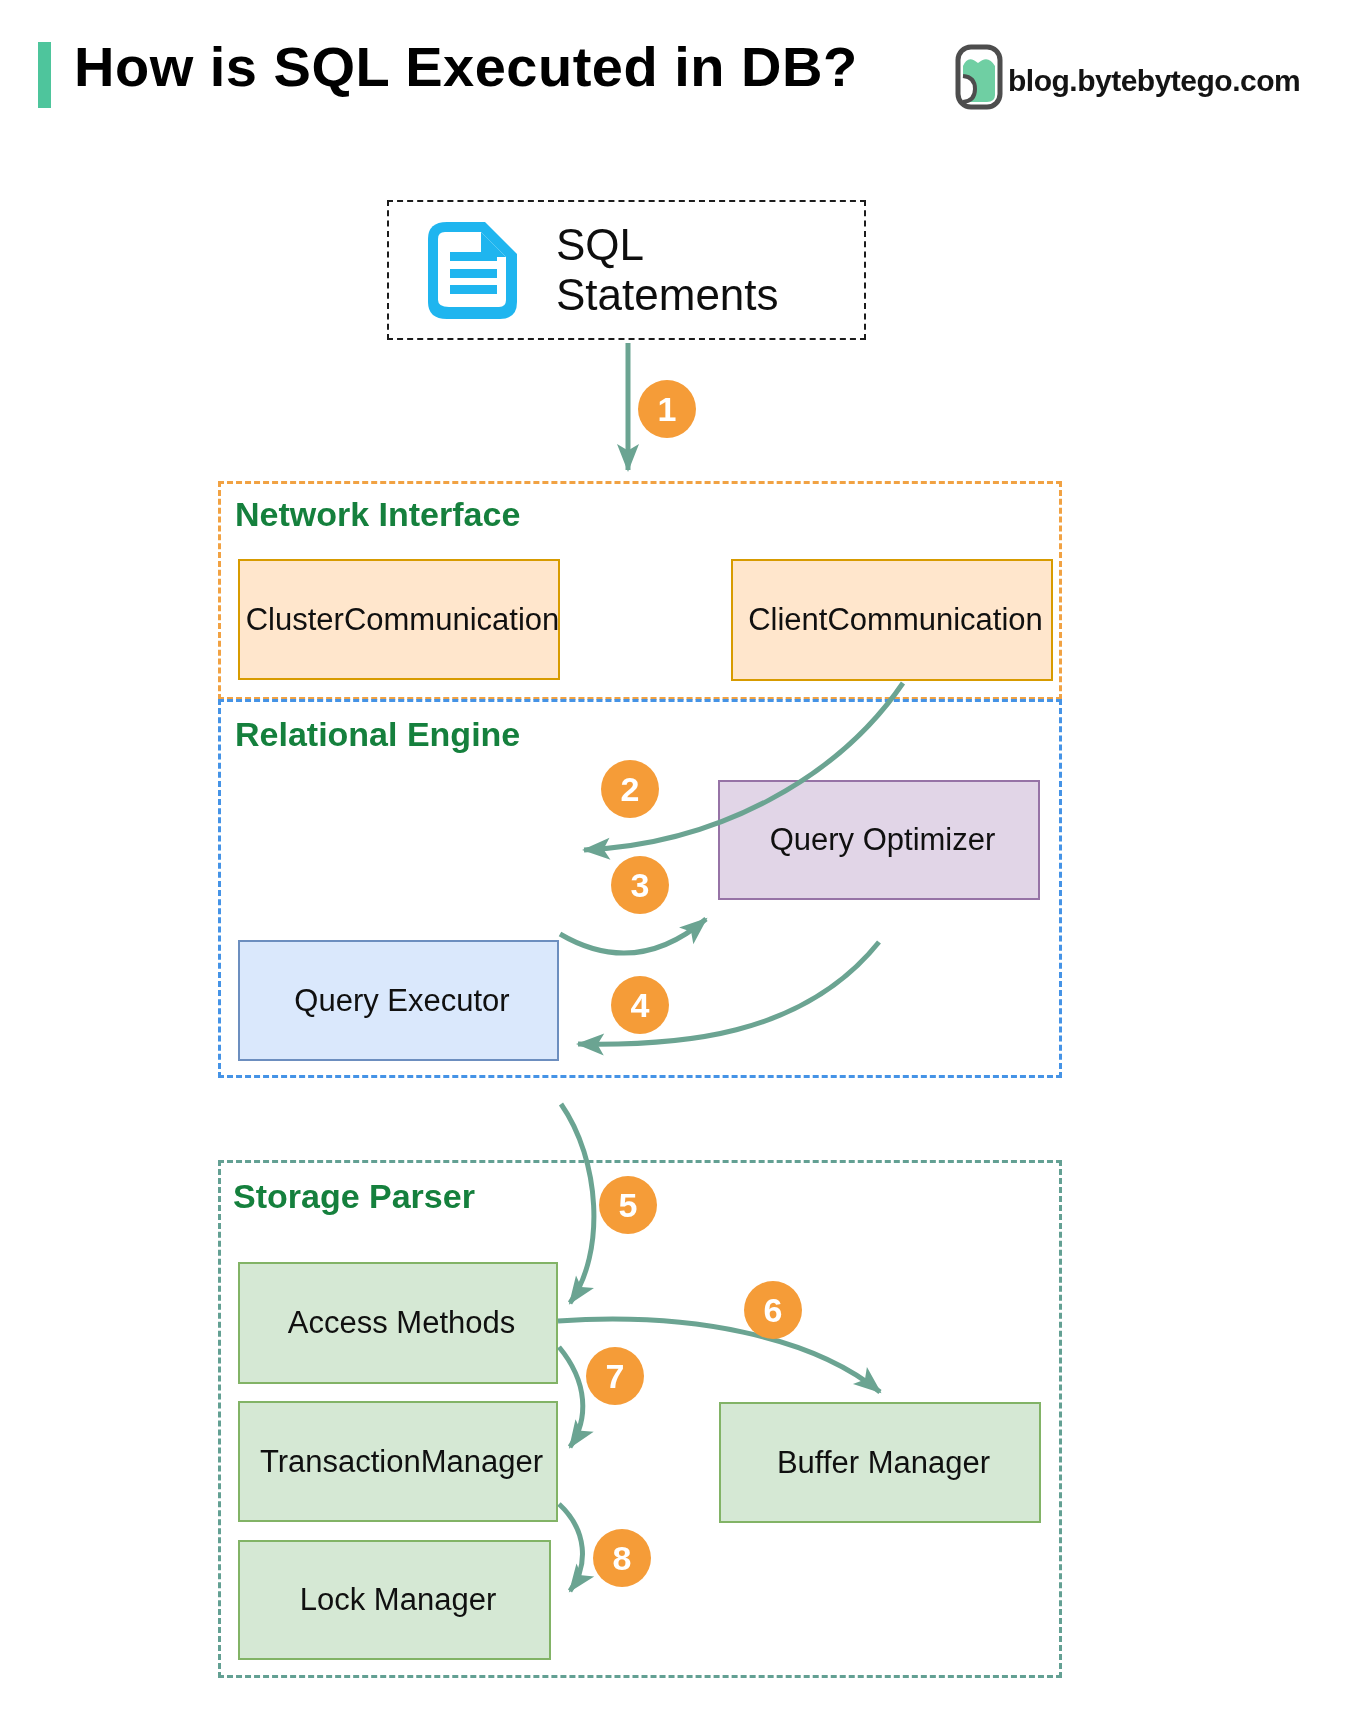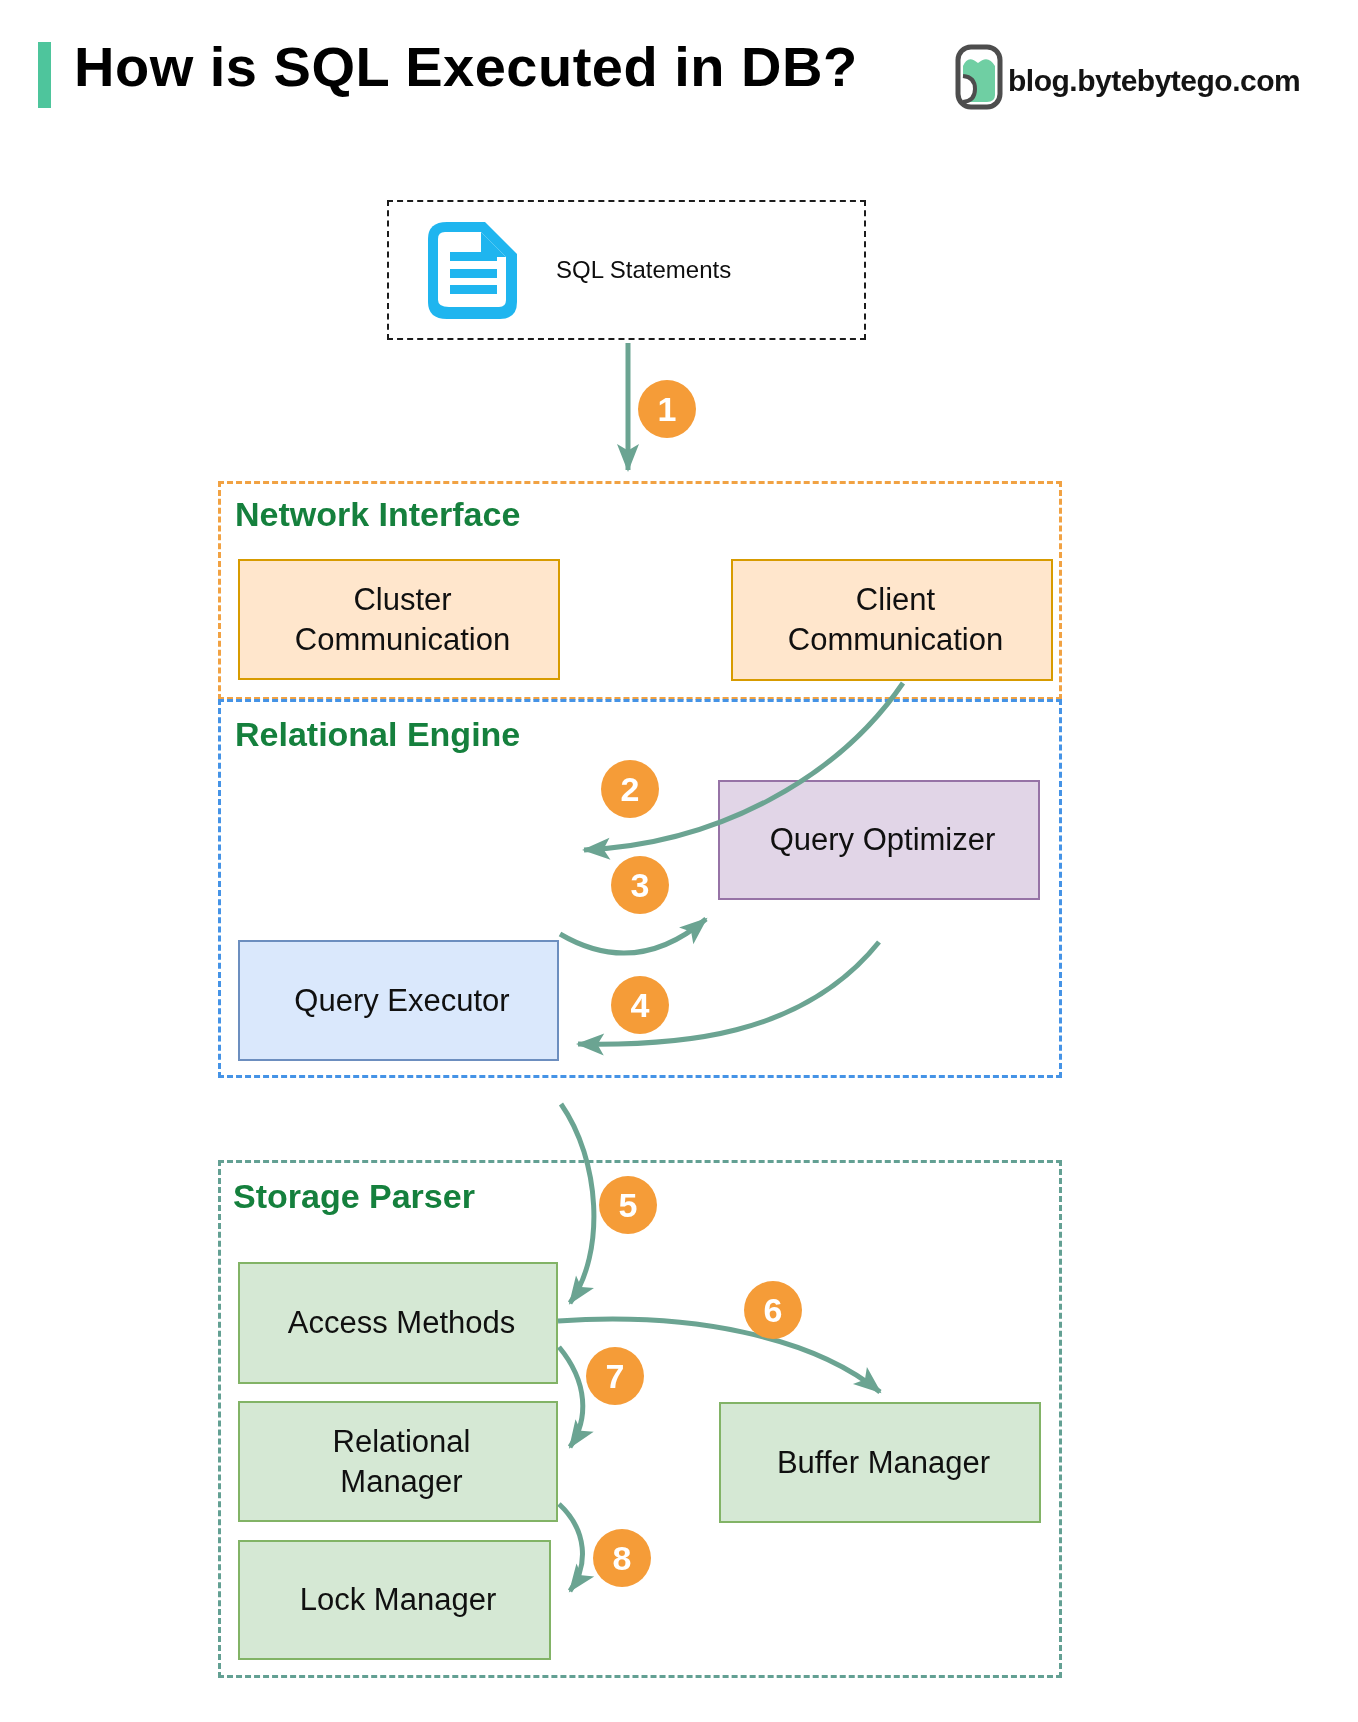--- a/index.html
+++ b/index.html
@@ -17,31 +17,31 @@
 
   
   .accent-bar{position:absolute;left:38px;top:42px;width:13px;height:66px;background:var(--accent-bar);}
   .page-title{position:absolute;left:74px;top:34px;font-size:56px;font-weight:bold;letter-spacing:.5px;color:#000000;white-space:nowrap;text-align:center;}
   .logo{position:absolute;left:955px;top:44px;width:48px;height:66px;}
   .site-label{position:absolute;left:1008px;top:64px;font-size:30px;font-weight:bold;letter-spacing:-.5px;color:#141414;white-space:nowrap;}
 
   
   .sql-box{position:absolute;left:387px;top:200px;width:479px;height:140px;border:2.5px dashed #1c1c1c;box-sizing:border-box;background:#fff;}
   .sql-icon{position:absolute;left:425px;top:219px;width:95px;height:103px;}
-  .sql-label{position:absolute;left:556px;top:200px;width:300px;height:140px;display:flex;align-items:center;font-size:24px;color:#0e0e0e;}
+  .sql-label{position:absolute;left:556px;top:200px;width:300px;height:140px;display:flex;align-items:center;font-size:44px;color:#0e0e0e;}
 
   
   .section{position:absolute;box-sizing:border-box;background:transparent;}
   .section.network{left:218px;top:481px;width:844px;height:219px;border:3.5px dashed var(--network-border);}
   .section.relational{left:218px;top:699px;width:844px;height:379px;border:3.5px dashed var(--relational-border);}
   .section.storage{left:218px;top:1160px;width:844px;height:518px;border:3.5px dashed var(--storage-border);}
   .section-label{position:absolute;font-size:34px;font-weight:bold;color:#15803d;white-space:nowrap;}
 
   
-  .node{position:absolute;box-sizing:border-box;display:flex;flex-direction:column;align-items:center;justify-content:center;font-size:31px;line-height:1.28;color:#101010;text-align:center;padding-left:7px;}
+  .node{position:absolute;box-sizing:border-box;display:flex;flex-direction:row;align-items:center;justify-content:center;font-size:31px;line-height:1.28;color:#101010;text-align:center;padding-left:7px;}
   .node.orange{background:var(--orange-box-fill);border:2px solid var(--orange-box-border);}
   .node.purple{background:var(--purple-box-fill);border:2px solid var(--purple-box-border);}
   .node.blue{background:var(--blue-box-fill);border:2px solid var(--blue-box-border);}
   .node.green{background:var(--green-box-fill);border:2px solid var(--green-box-border);}
 
   
   #arrows{position:absolute;left:0;top:0;width:1358px;height:1722px;pointer-events:none;}
   #arrows path.flow{fill:none;stroke:var(--arrow);stroke-width:5;}
   #arrows .head{fill:var(--arrow);}
 
@@ -99,21 +99,21 @@
       <div>Query Executor</div>
     </div>
   </div>
 
   <div class="section storage">
     <div class="section-label" style="left:12px;top:14px;">Storage Parser</div>
     <div class="node green" style="left:17px;top:99px;width:320px;height:122px;">
       <div>Access Methods</div>
     </div>
     <div class="node green" style="left:17px;top:238px;width:320px;height:121px;">
-      <div>Relational</div>
+      <div>Transaction</div>
       <div>Manager</div>
     </div>
     <div class="node green" style="left:17px;top:377px;width:313px;height:120px;">
       <div>Lock Manager</div>
     </div>
     <div class="node green" style="left:498px;top:239px;width:322px;height:121px;">
       <div>Buffer Manager</div>
     </div>
   </div>
 

